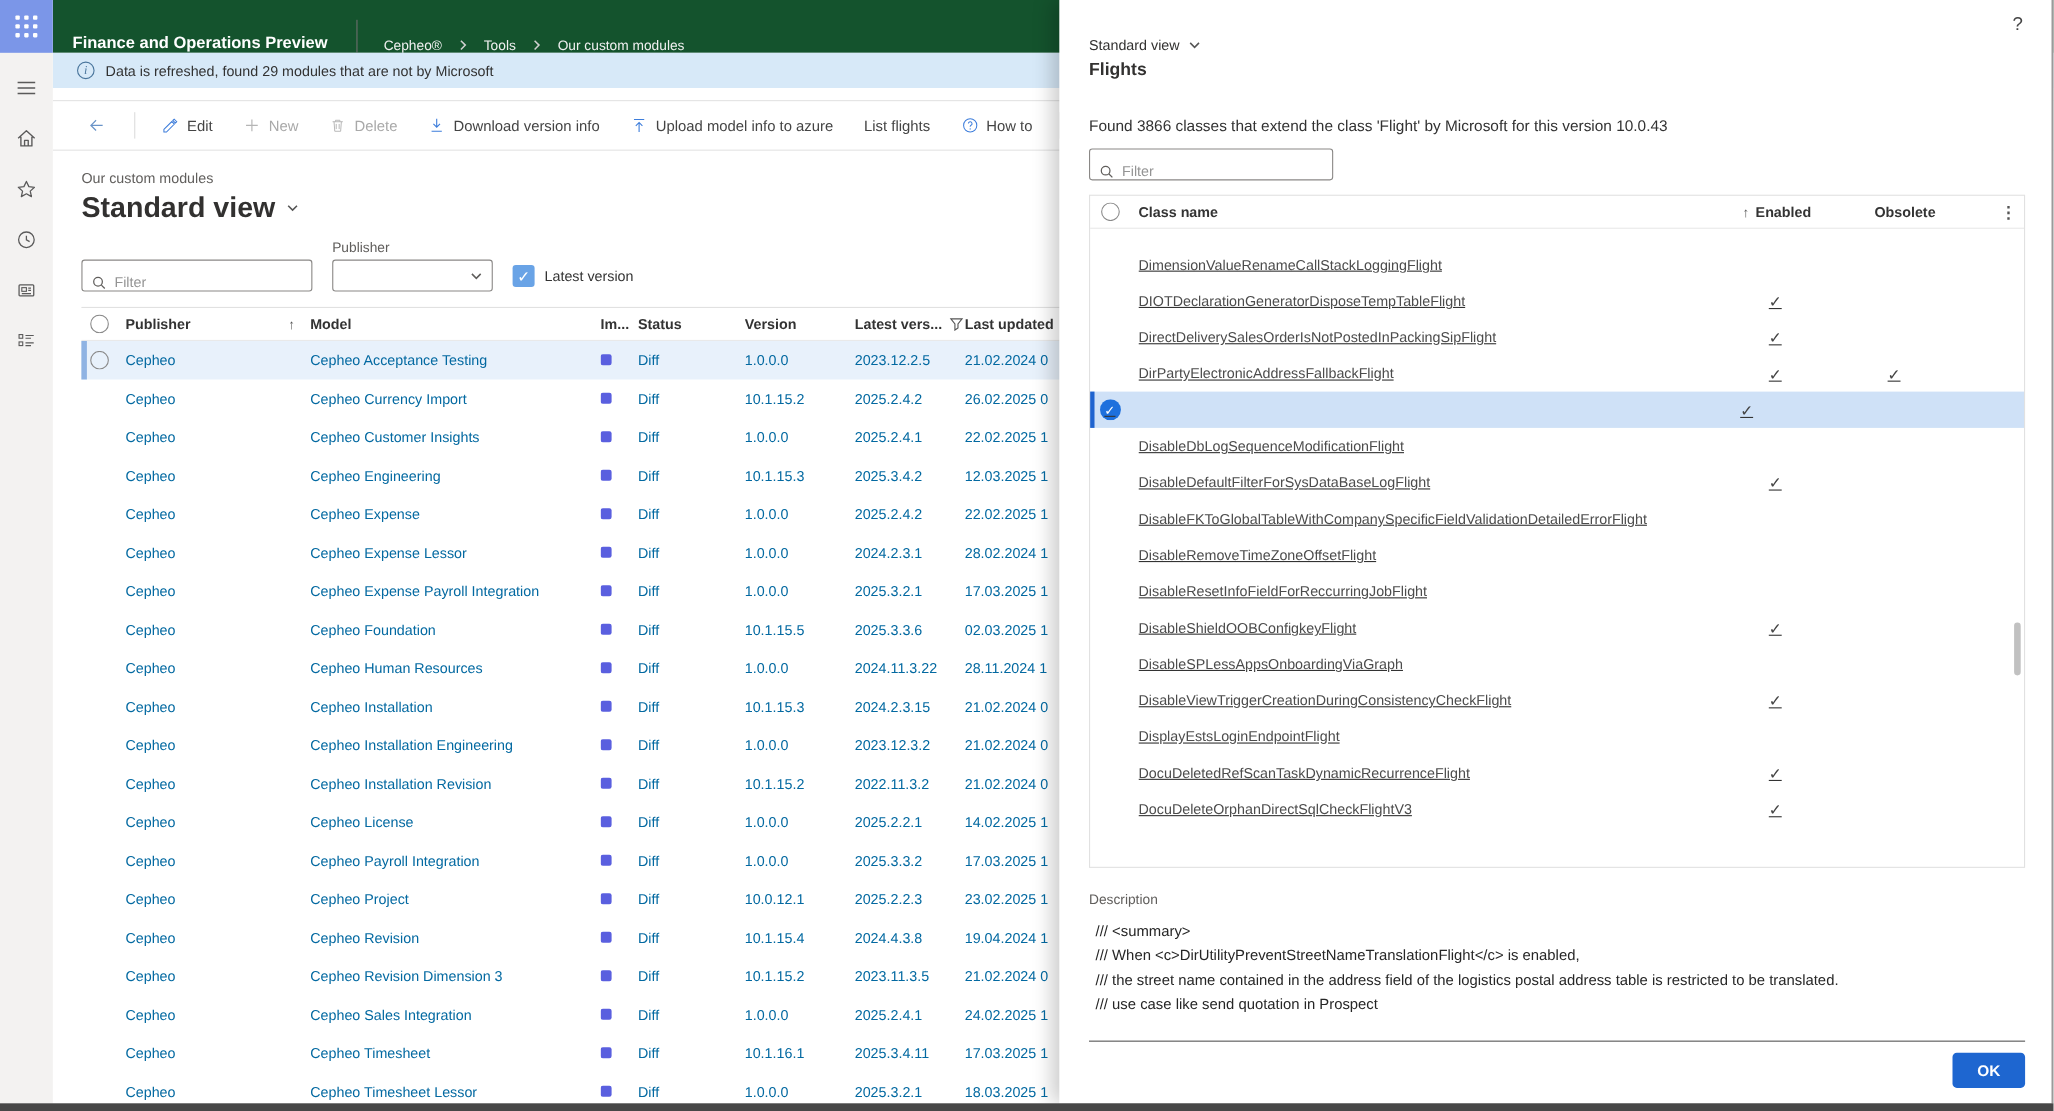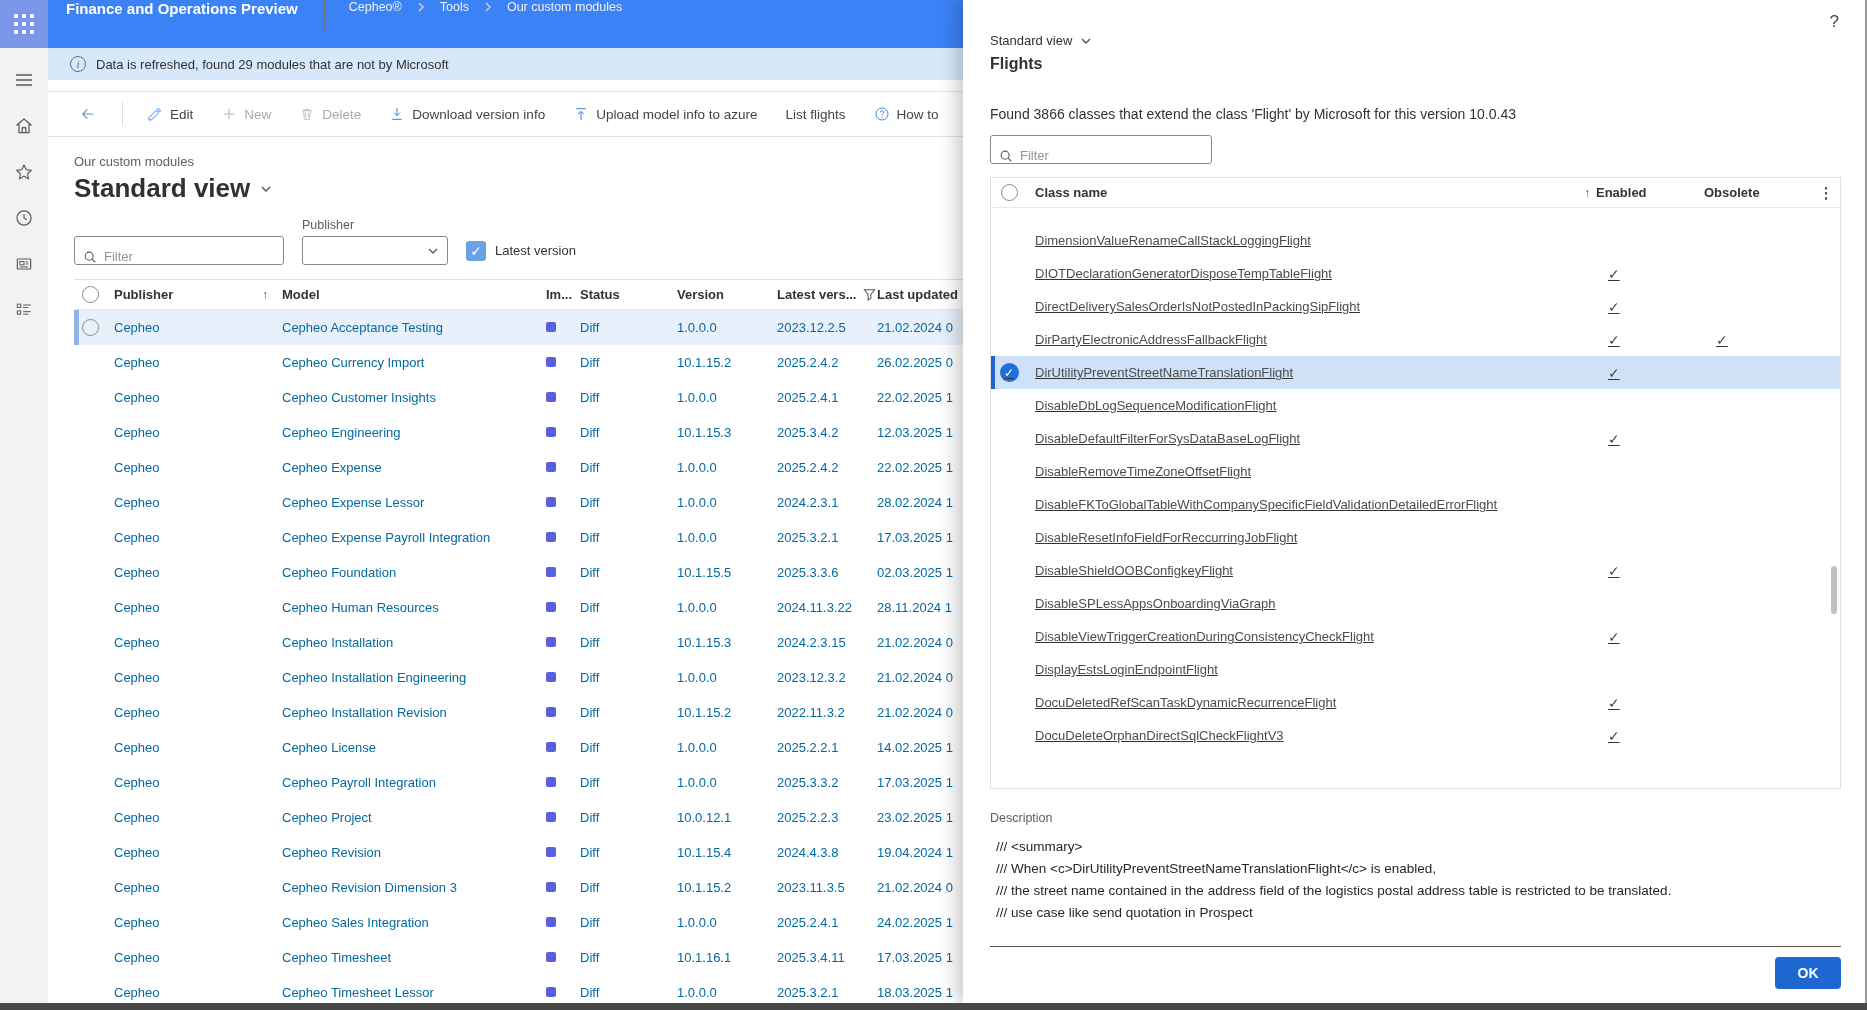--- a/index.html
+++ b/index.html
@@ -10,22 +10,22 @@
   
   .rail { position:absolute; left:0; top:0; bottom:7px; width:48px; background:#f3f2f1; z-index:5; }
   .waffle { width:48px; height:48px; background:#7b96e8; display:flex; align-items:center; justify-content:center; cursor:pointer; }
   .waffle .dots { display:grid; grid-template-columns:repeat(3,4px); grid-gap:4px; }
   .waffle .dots i { width:4px; height:4px; background:#fff; border-radius:1px; display:block; }
   .rail-items { display:flex; flex-direction:column; align-items:center; gap:26px; padding-top:22px; }
   .rail-btn { color:#5a5a5a; width:20px; height:20px; cursor:pointer; }
   .rail-btn svg { width:20px; height:20px; display:block; }
 
   
-  .topbar { position:absolute; left:48px; right:0; top:0; height:48px; background:#3b82f6; color:#fff;
-    display:flex; align-items:flex-start; z-index:1; }
+  .topbar { position:absolute; left:48px; right:0; top:0; height:48px; background:#14532d; color:#fff;
+    display:flex; align-items:flex-end; z-index:1; }
   .app-title { font-size:15px; font-weight:bold; padding:0 26px 0 18px; white-space:nowrap; }
   .tb-sep { width:1px; height:30px; background:#6e6e6e; margin-right:24px; }
   .crumb { display:flex; align-items:center; gap:14px; font-size:12.5px; color:#f0f0f0; }
   .crumb .chev { color:#d0d0d0; width:10px; height:10px; }
   .crumb .chev svg { width:10px; height:10px; display:block; }
   .crumb span { cursor:pointer; }
 
   
   .infobar { position:absolute; left:48px; right:0; top:48px; height:32px; background:#d7e9f8;
     display:flex; align-items:center; font-size:13px; color:#323232; padding-left:22px; z-index:1; }
@@ -610,21 +610,20 @@
               <span class="cell">DirPartyElectronicAddressFallbackFlight</span>
               <span class="cell"></span>
               <span class="cell fcheckcell">✓</span>
               <span class="cell fcheckcell">✓</span>
               <span class="cell"></span>
             </div>
             <div class="frow sel">
               <span class="cell fsel">
                 <span class="selcircle">✓</span>
               </span>
-              <span class="cell">DirUtilityPreventStreetNameTranslationFlight</span>
               <span class="cell"></span>
               <span class="cell fcheckcell">✓</span>
               <span class="cell fcheckcell"></span>
               <span class="cell"></span>
             </div>
             <div class="frow">
               <span class="cell fsel"></span>
               <span class="cell">DisableDbLogSequenceModificationFlight</span>
               <span class="cell"></span>
               <span class="cell fcheckcell"></span>
@@ -634,29 +633,29 @@
             <div class="frow">
               <span class="cell fsel"></span>
               <span class="cell">DisableDefaultFilterForSysDataBaseLogFlight</span>
               <span class="cell"></span>
               <span class="cell fcheckcell">✓</span>
               <span class="cell fcheckcell"></span>
               <span class="cell"></span>
             </div>
             <div class="frow">
               <span class="cell fsel"></span>
+              <span class="cell">DisableFKToGlobalTableWithCompanySpecificFieldValidationDetailedErrorFlight</span>
+              <span class="cell"></span>
+              <span class="cell fcheckcell"></span>
+              <span class="cell fcheckcell"></span>
+              <span class="cell"></span>
+            </div>
+            <div class="frow">
+              <span class="cell fsel"></span>
               <span class="cell">DisableRemoveTimeZoneOffsetFlight</span>
-              <span class="cell"></span>
-              <span class="cell fcheckcell"></span>
-              <span class="cell fcheckcell"></span>
-              <span class="cell"></span>
-            </div>
-            <div class="frow">
-              <span class="cell fsel"></span>
-              <span class="cell">DisableFKToGlobalTableWithCompanySpecificFieldValidationDetailedErrorFlight</span>
               <span class="cell"></span>
               <span class="cell fcheckcell"></span>
               <span class="cell fcheckcell"></span>
               <span class="cell"></span>
             </div>
             <div class="frow">
               <span class="cell fsel"></span>
               <span class="cell">DisableResetInfoFieldForReccurringJobFlight</span>
               <span class="cell"></span>
               <span class="cell fcheckcell"></span>

